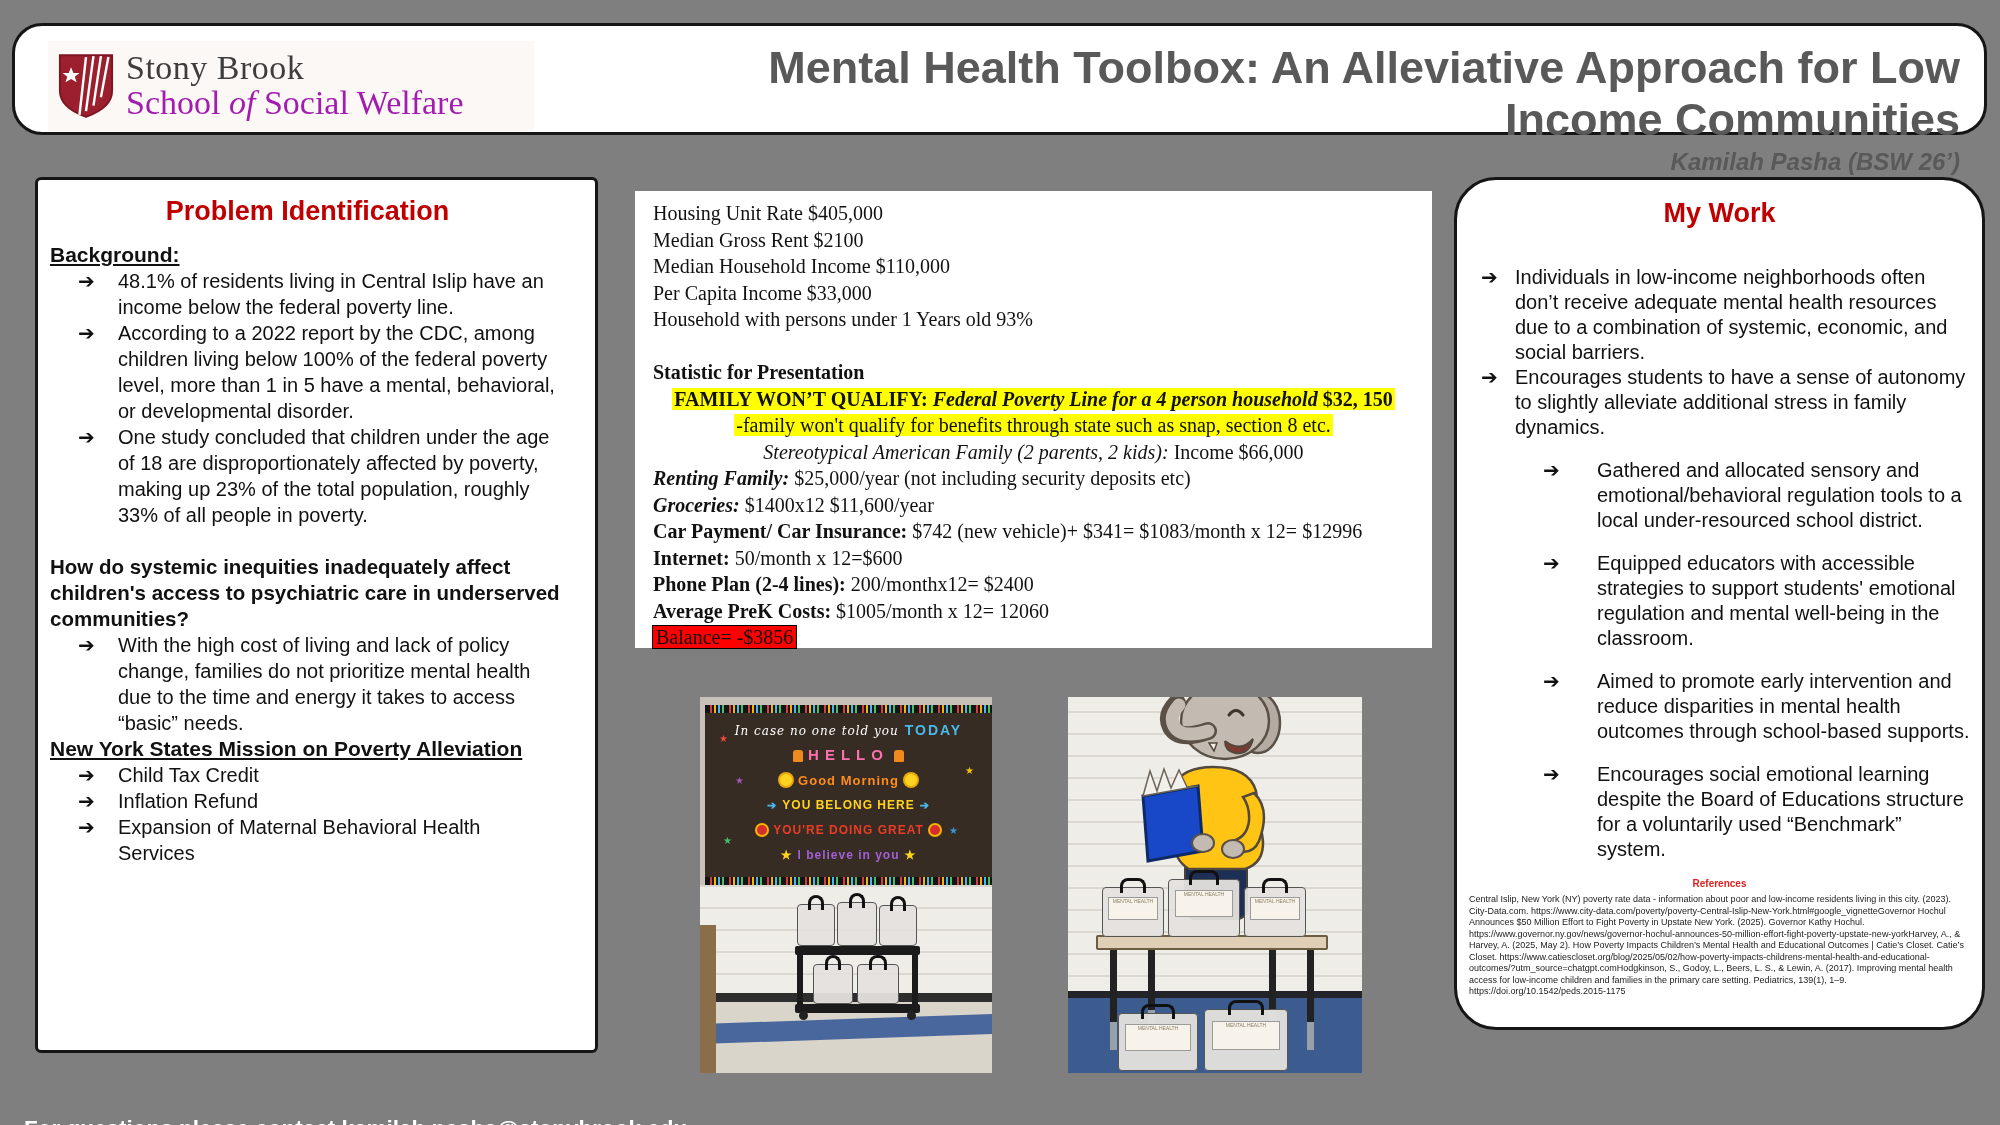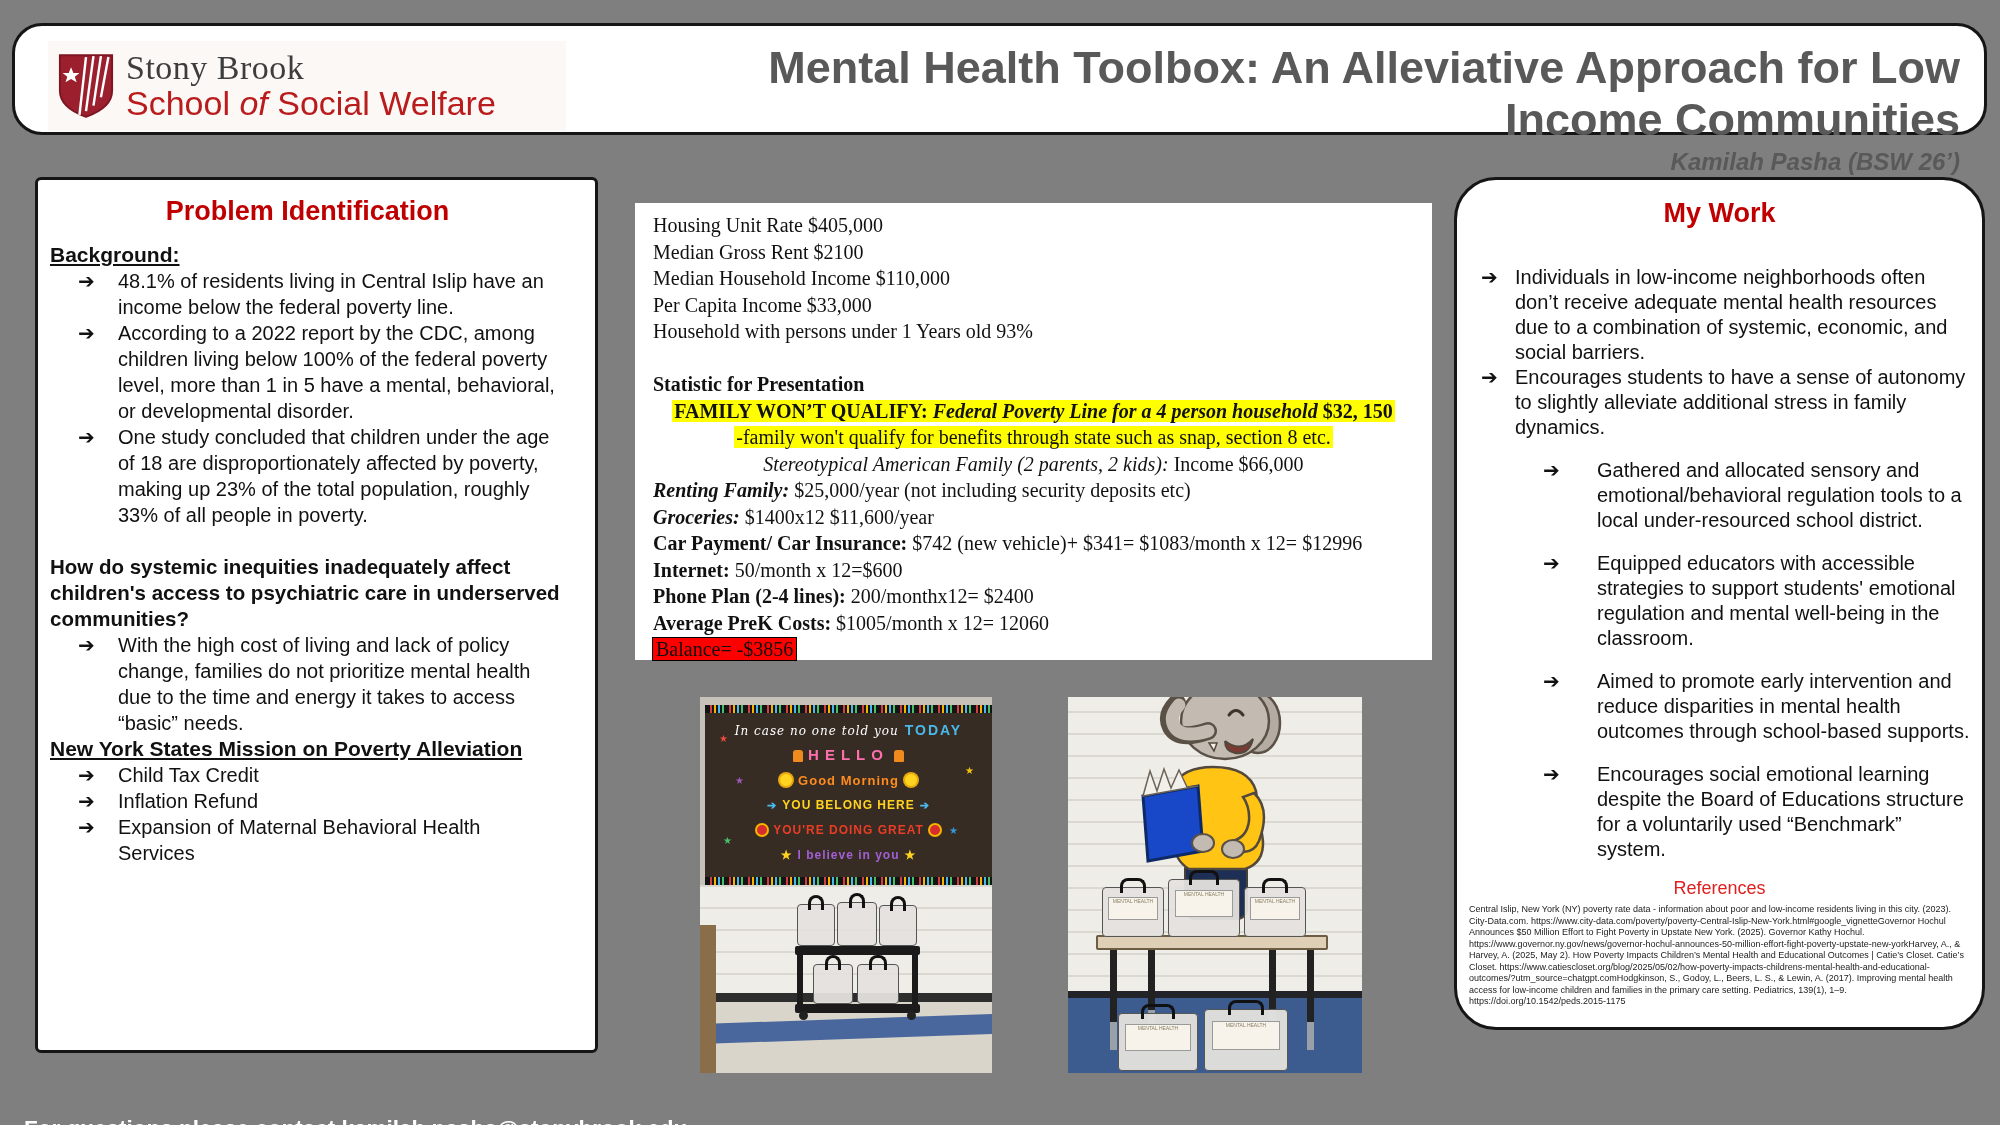--- a/index.html
+++ b/index.html
@@ -6,52 +6,52 @@
   .poster{position:relative;width:2000px;height:1125px;background:#7f7f7f;
     font-family:"Liberation Sans",sans-serif;overflow:hidden;color:#111;}
   .panel{position:absolute;background:#ffffff;border:3px solid #151515;box-sizing:border-box;}
 
   
   .header{left:12px;top:23px;width:1975px;height:112px;border-radius:30px;}
   .logo{position:absolute;left:33px;top:15px;height:90px;display:flex;align-items:center;gap:12px;
     background:#fcf8f6;padding:0 70px 0 10px;}
   .logo svg{display:block;}
   .logo-name{font-family:"Liberation Serif",serif;font-size:34px;color:#3d3d3d;line-height:1.02;letter-spacing:.5px;}
-  .logo-school{font-family:Liberation Sans, sans-serif;font-size:34px;color:#b91c1c;line-height:1.06;}
+  .logo-school{font-family:Liberation Serif, serif;font-size:34px;color:#a21caf;line-height:1.06;}
   .it{font-style:italic;}
   .title-block{position:absolute;right:24px;top:16px;text-align:right;}
   .title-line{font-size:45px;font-weight:700;color:#595959;line-height:1.15;}
   .author{font-size:24px;font-weight:700;font-style:italic;color:#595959;margin-top:2px;}
 
   
   .left-panel{left:35px;top:177px;width:563px;height:876px;border-radius:6px;padding:16px 30px 0 12px;}
   .panel-title{margin:0;text-align:center;color:#c00000;font-size:27px;font-weight:700;}
   .lp-heading{font-size:21px;font-weight:700;text-decoration:underline;margin-top:15px;line-height:26px;}
   .bullet-row{display:flex;font-size:20px;line-height:26px;}
   .bullet-row .arrow{flex:0 0 68px;padding-left:28px;box-sizing:border-box;}
   .bullet-row .btxt{flex:1;padding-right:4px;}
   .lp-question{font-size:20.5px;font-weight:700;line-height:26px;margin-top:26px;}
 
   
-  .center-panel{position:absolute;left:635px;top:203px;width:797px;height:457px;background:#fff;
+  .center-panel{position:absolute;left:635px;top:191px;width:797px;height:457px;background:#fff;
     font-family:"Liberation Serif",serif;font-size:20px;line-height:26.5px;padding:9px 18px 0 18px;box-sizing:border-box;}
   .c-line{min-height:26.5px;}
   .b{font-weight:700;} .bi{font-weight:700;font-style:italic;} .cen{text-align:center;}
   .hl-y{background:#ffff00;padding:0 2px;}
   .hl-r{background:#fe0000;outline:1.5px solid #000;padding:0 3px;}
 
   
   .right-panel{left:1454px;top:177px;width:531px;height:853px;border-radius:42px;padding:18px 12px 0 12px;}
   .rp-gap{height:36px;}
   .rp-bullet{display:flex;font-size:20px;line-height:25px;}
   .rp-bullet .arrow{flex:0 0 46px;padding-left:12px;box-sizing:border-box;}
   .rp-bullet .btxt{flex:1;}
   .rp-sub{margin-left:62px;margin-top:18px;}
   .rp-sub .arrow{flex:0 0 66px;padding-left:12px;}
-  .refs-title{margin-top:16px;text-align:center;color:#e02020;font-size:18px;font-weight:400;}
+  .refs-title{margin-top:16px;text-align:center;color:#e02020;font-size:10px;font-weight:700;}
   .refs-text{margin-top:5px;font-size:9px;line-height:11.5px;color:#222;}
 
   
   .photo{position:absolute;overflow:hidden;background:#e9e7e1;}
   .photo1{left:700px;top:697px;width:292px;height:376px;}
   .photo2{left:1068px;top:697px;width:294px;height:376px;}
   .abs{position:absolute;}
   .brick{background:repeating-linear-gradient(0deg,#efede8 0 20px,#dbd8d1 20px 22px);}
   .p1-walltop{left:0;top:0;width:100%;height:190px;background:#c6c2b9;}
   .p1-brick{left:0;top:188px;width:100%;height:110px;}

